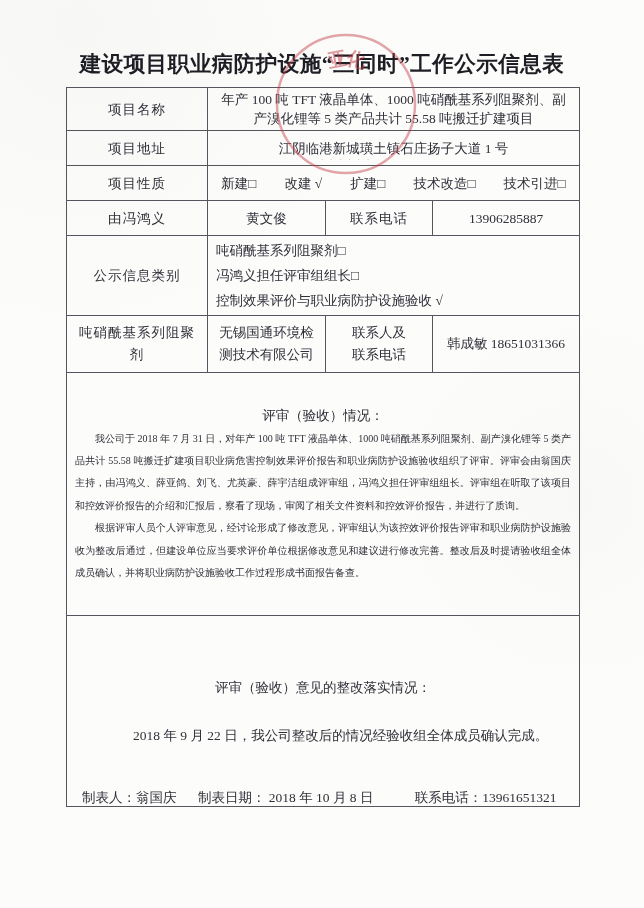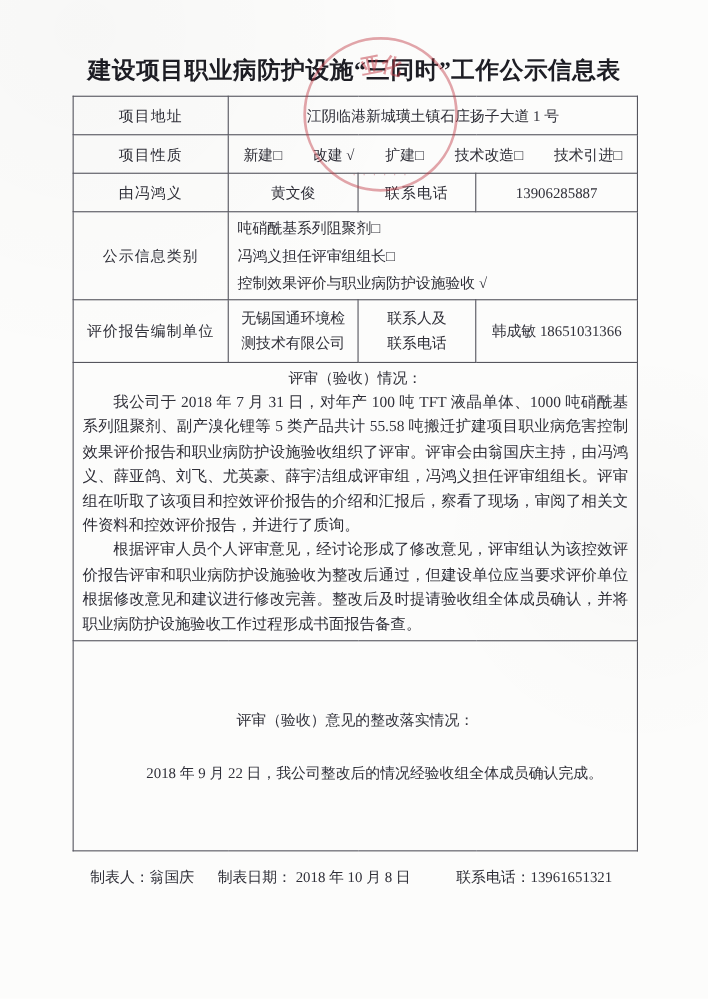--- a/index.html
+++ b/index.html
@@ -46,21 +46,21 @@
   .opts{display:flex;justify-content:center;gap:28px;}
   .cat-cell{text-align:left;padding-left:11px;}
   .cat-line{line-height:25px;text-align:left;}
   td.bigcell{
     vertical-align:top;text-align:left;
     padding:5px 10px 0 8px;
   }
   .sec-heading{line-height:24px;}
   .para{
     margin:0;text-indent:2em;text-align:justify;
-    line-height:22.4px;font-size:14px;
+    line-height:22.4px;font-size:10px;
   }
   .rect-content{
     margin-top:25px;text-indent:2.6em;line-height:22px;
   }
   .footer-line{
     position:absolute;left:66px;top:789px;width:513px;
     font-size:13.5px;white-space:nowrap;
     padding-left:16px;box-sizing:border-box;
   }
   .footer-line .seg1{margin-right:18px;}
@@ -88,20 +88,24 @@
 
   <table class="form">
     <colgroup>
       <col style="width:141px">
         <col style="width:118px">
         <col style="width:107px">
         <col style="width:147px">
     </colgroup>
 
     <tbody>
+        <tr class="r1">
+      <td class="lbl">项目名称</td>
+      <td colspan="3">年产 100 吨 TFT 液晶单体、1000 吨硝酰基系列阻聚剂、副产溴化锂等 5 类产品共计 55.58 吨搬迁扩建项目</td>
+    </tr>
 
     <tr class="r2">
       <td class="lbl">项目地址</td>
       <td colspan="3">江阴临港新城璜土镇石庄扬子大道 1 号</td>
     </tr>
 
     <tr class="r3">
       <td class="lbl">项目性质</td>
       <td colspan="3">
         <div class="opts">
@@ -124,21 +128,21 @@
     <tr class="r5">
       <td class="lbl">公示信息类别</td>
       <td colspan="3" class="cat-cell">
         <div class="cat-line">吨硝酰基系列阻聚剂□</div>
         <div class="cat-line">冯鸿义担任评审组组长□</div>
         <div class="cat-line">控制效果评价与职业病防护设施验收 √</div>
       </td>
     </tr>
 
     <tr class="r6">
-      <td class="lbl">评价报告编制单位</td>
+      <td class="lbl">吨硝酰基系列阻聚剂</td>
       <td>无锡国通环境检测技术有限公司</td>
       <td>
         <div>联系人及</div>
         <div>联系电话</div>
       </td>
       <td>韩成敏 18651031366</td>
     </tr>
 
     <tr class="r7">
       <td colspan="4" class="bigcell">

